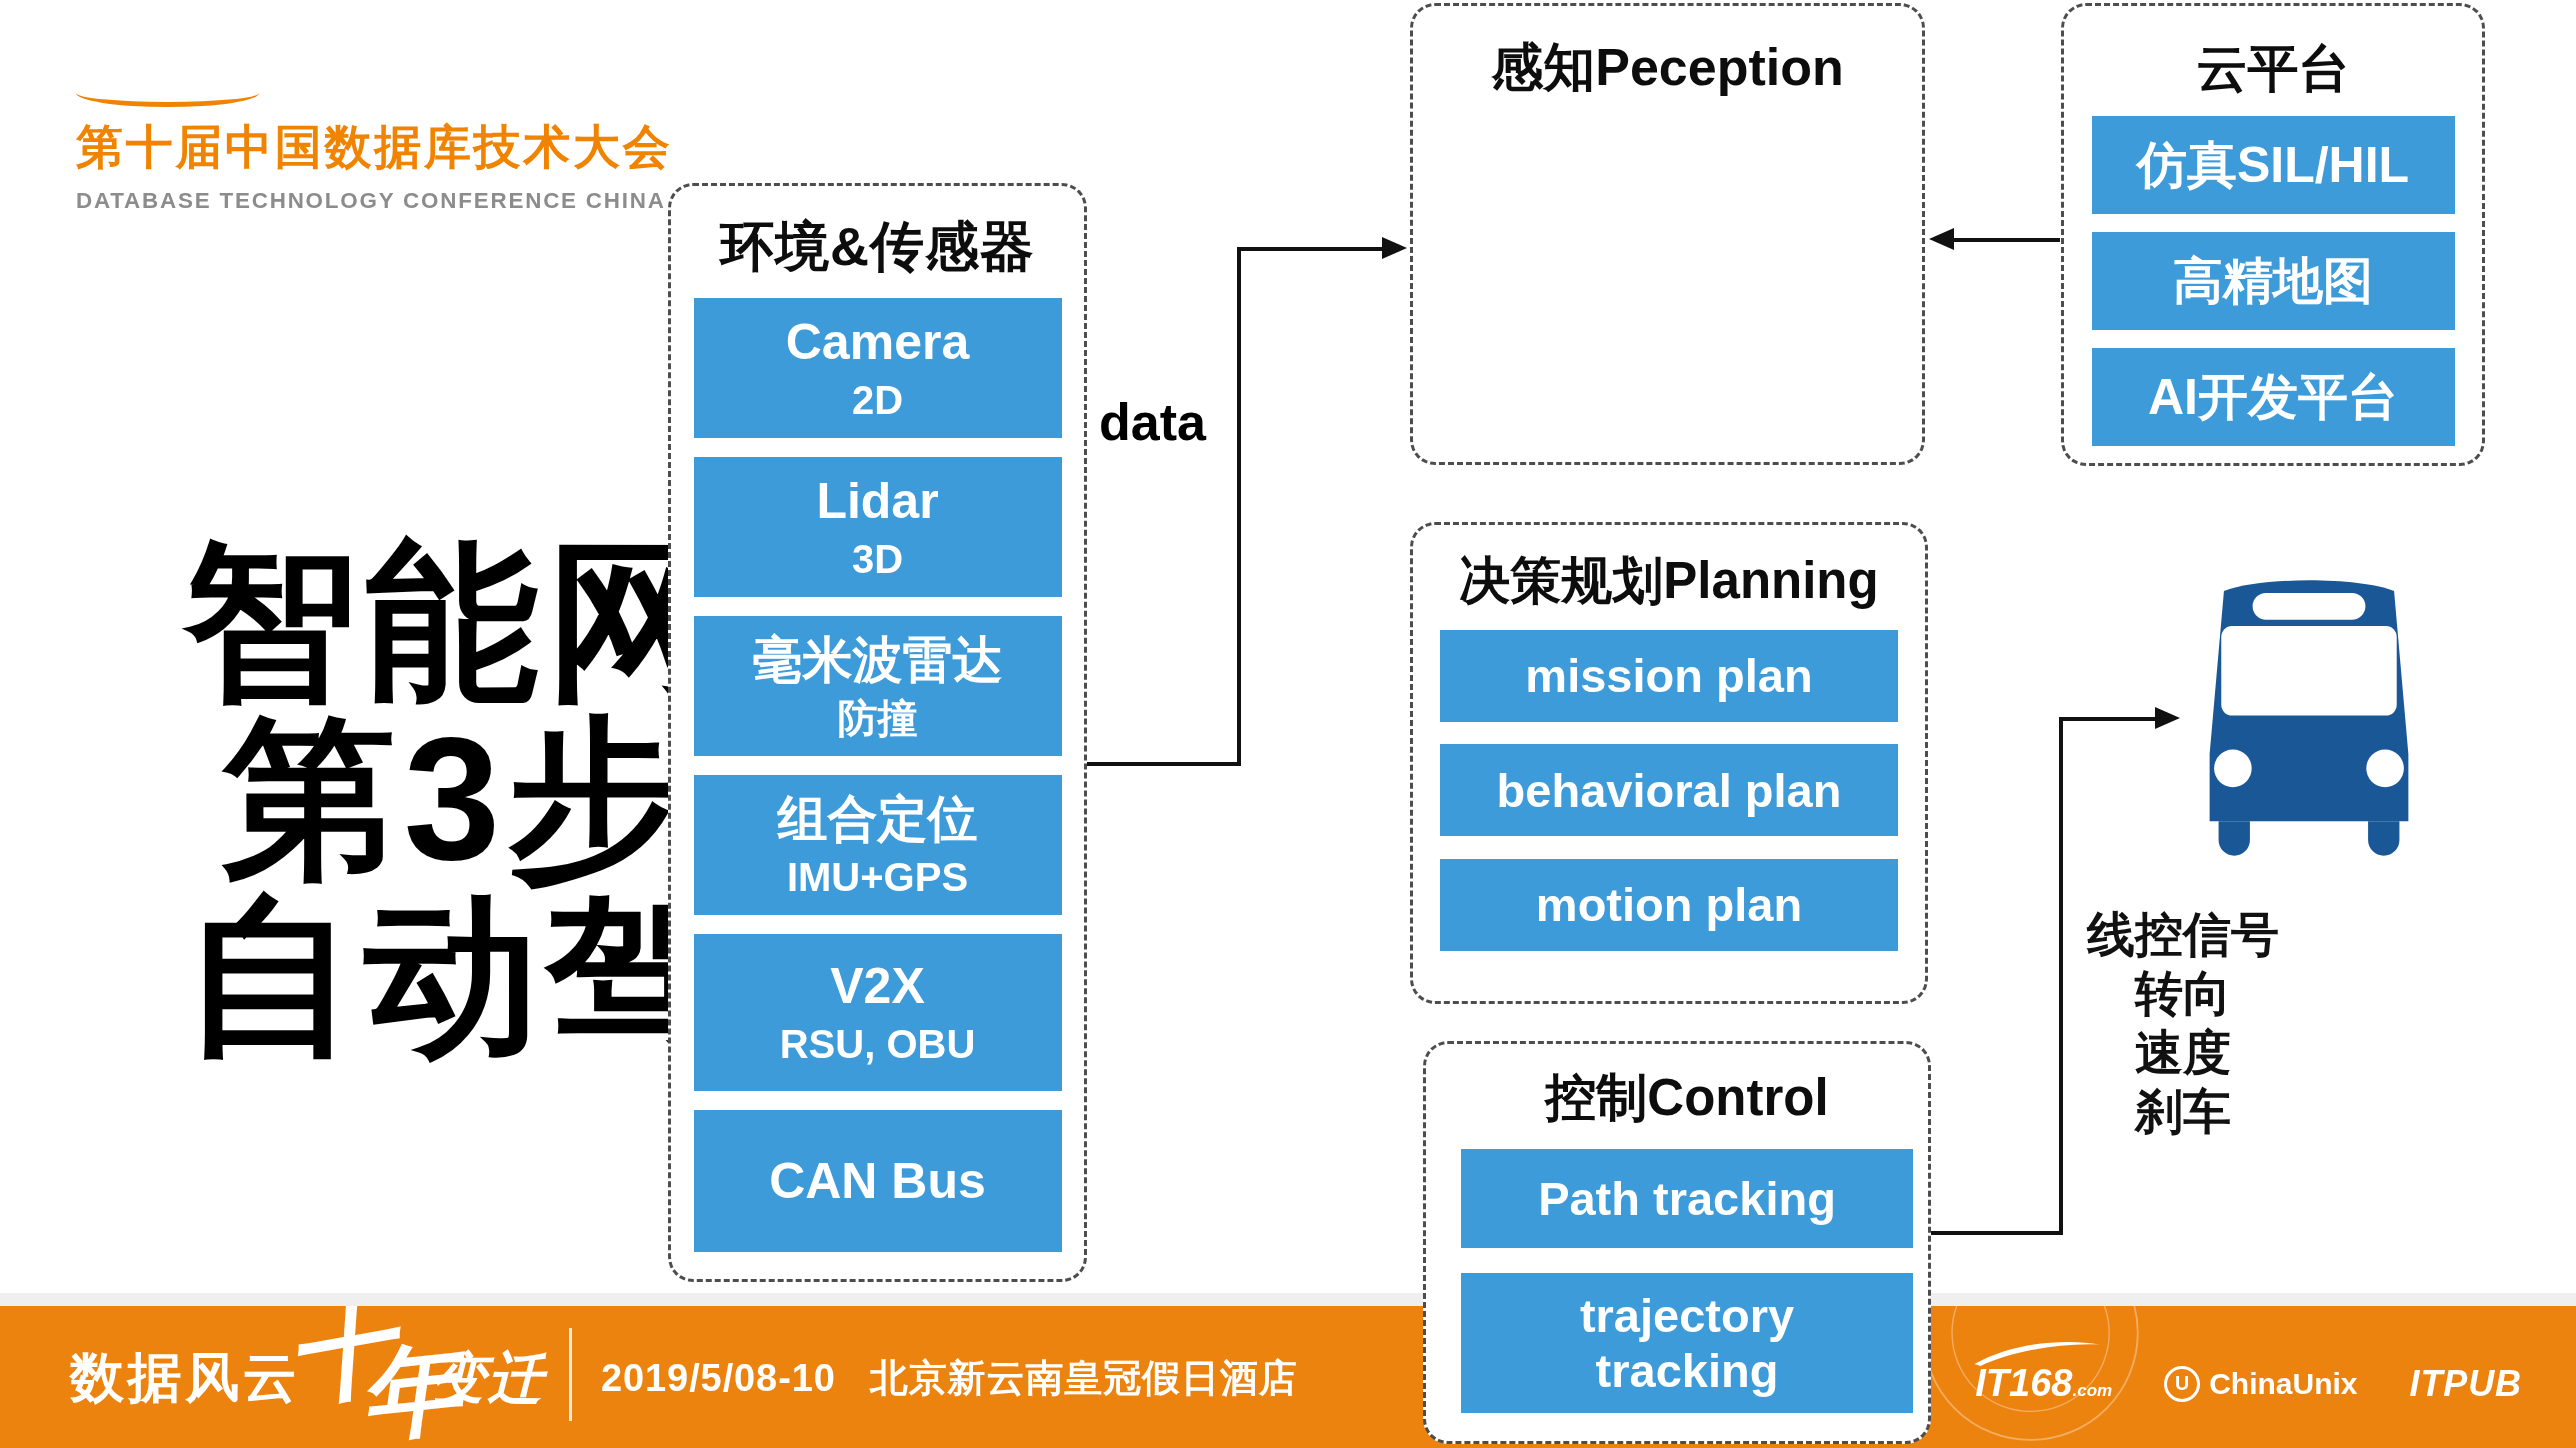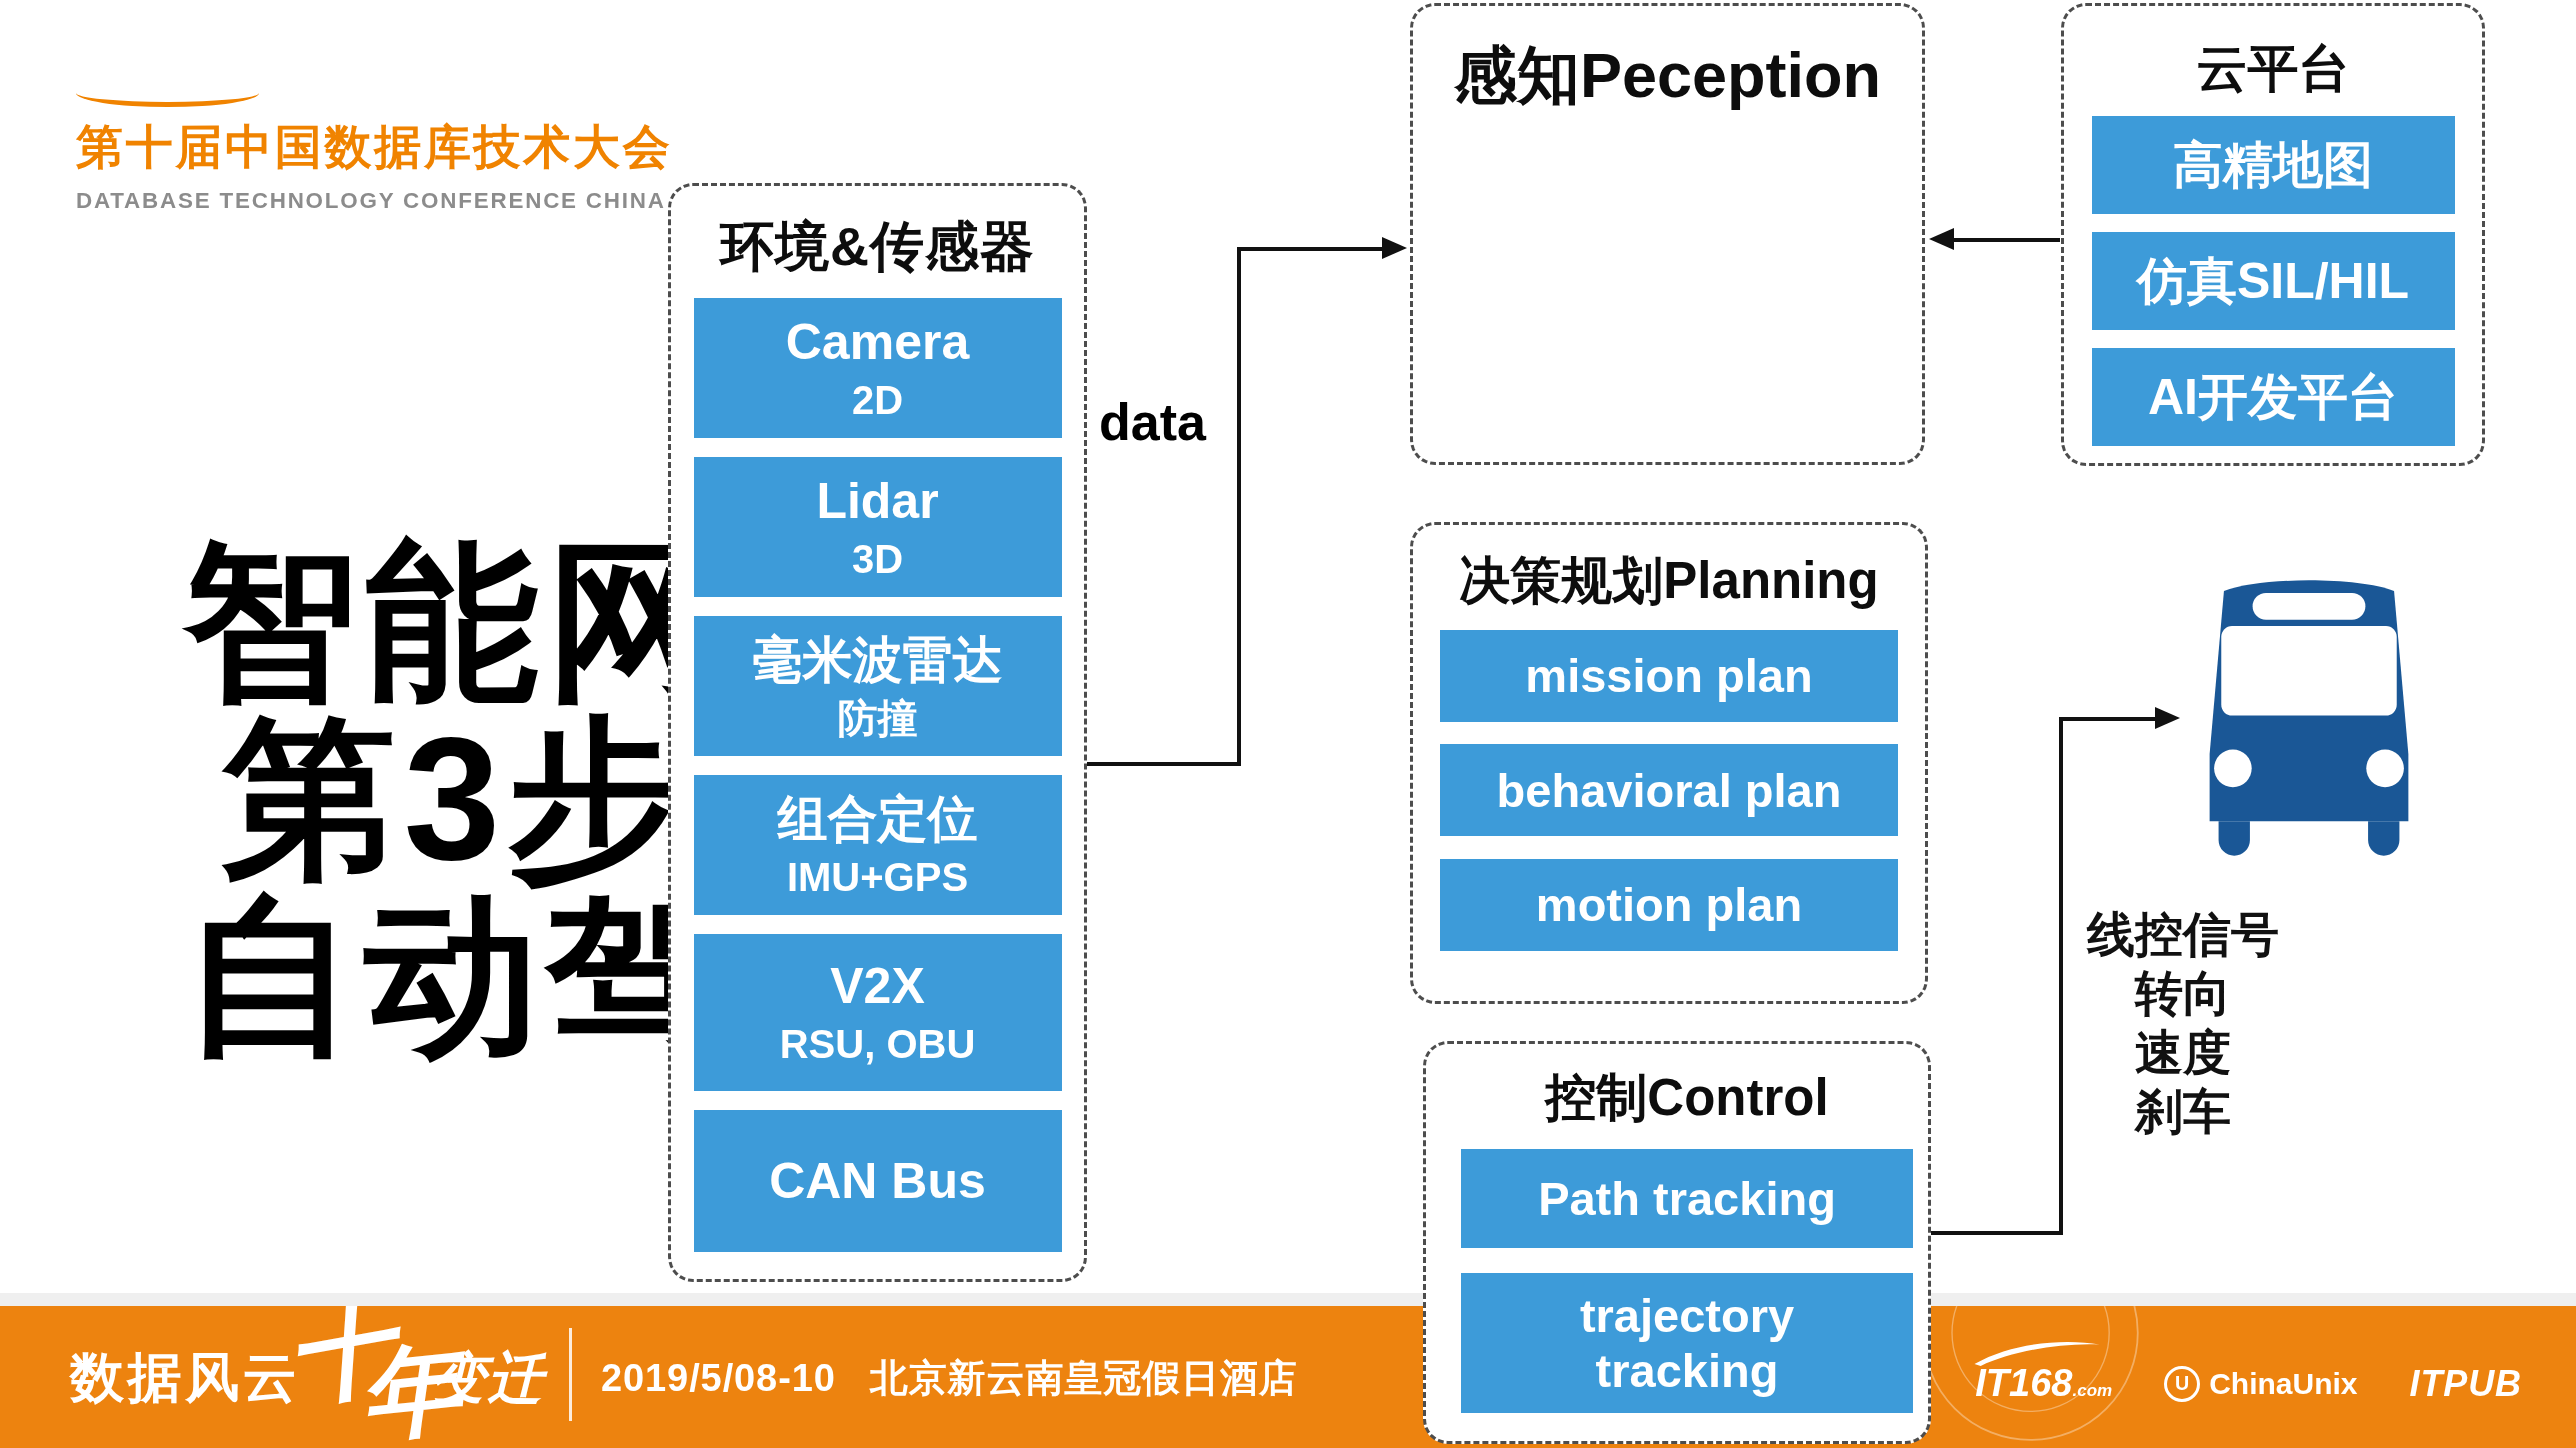--- a/index.html
+++ b/index.html
@@ -35,21 +35,21 @@
   
   .sensor-box{left:668px;top:183px;width:419px;height:1099px;}
   .sensor-box h2{font-size:54px;margin-top:25px;letter-spacing:0.9px;}
   .sensor-box .blocks{display:flex;flex-direction:column;gap:19px;margin:14.3px auto 0;width:368px;}
   .sensor-box .blk{width:100%;}
   .sensor-box .blk .l1{font-size:50px;}
   .sensor-box .blk .l2{font-size:40px;margin-top:5.4px;}
   .h157{height:140px;} .h175{height:157px;} .h159{height:142px;}
   
   .perception-box{left:1410px;top:2.7px;width:515px;height:462px;}
-  .perception-box h2{font-size:63px;margin-top:27px;}
+  .perception-box h2{font-size:52px;margin-top:27px;}
   .pitems{display:flex;flex-direction:column;gap:23px;margin:12.5px auto 0;width:363px;}
   .pitems .blk{height:100px;font-size:52px;font-weight:700;}
   
   .cloud-box{left:2061px;top:2.7px;width:424px;height:463px;}
   .cloud-box h2{font-size:51px;margin-top:29px;}
   .citems{display:flex;flex-direction:column;gap:18px;margin:12.5px auto 0;width:363px;}
   .citems .blk{height:98px;font-size:50px;font-weight:700;}
   
   .planning-box{left:1410px;top:522px;width:518px;height:482px;}
   .planning-box h2{font-size:51px;margin-top:21.5px;}
@@ -174,22 +174,22 @@
     </div>
   </section>
 
   <section class="dbox perception-box">
     <h2>感知Peception</h2>
   </section>
 
   <section class="dbox cloud-box">
     <h2>云平台</h2>
     <div class="citems">
+      <div class="blk">仿真SIL/HIL</div>
       <div class="blk">高精地图</div>
-      <div class="blk">仿真SIL/HIL</div>
       <div class="blk">AI开发平台</div>
     </div>
   </section>
 
   <section class="dbox planning-box">
     <h2>决策规划Planning</h2>
     <div class="gitems">
       <div class="blk">mission plan</div>
       <div class="blk">behavioral plan</div>
       <div class="blk">motion plan</div>

